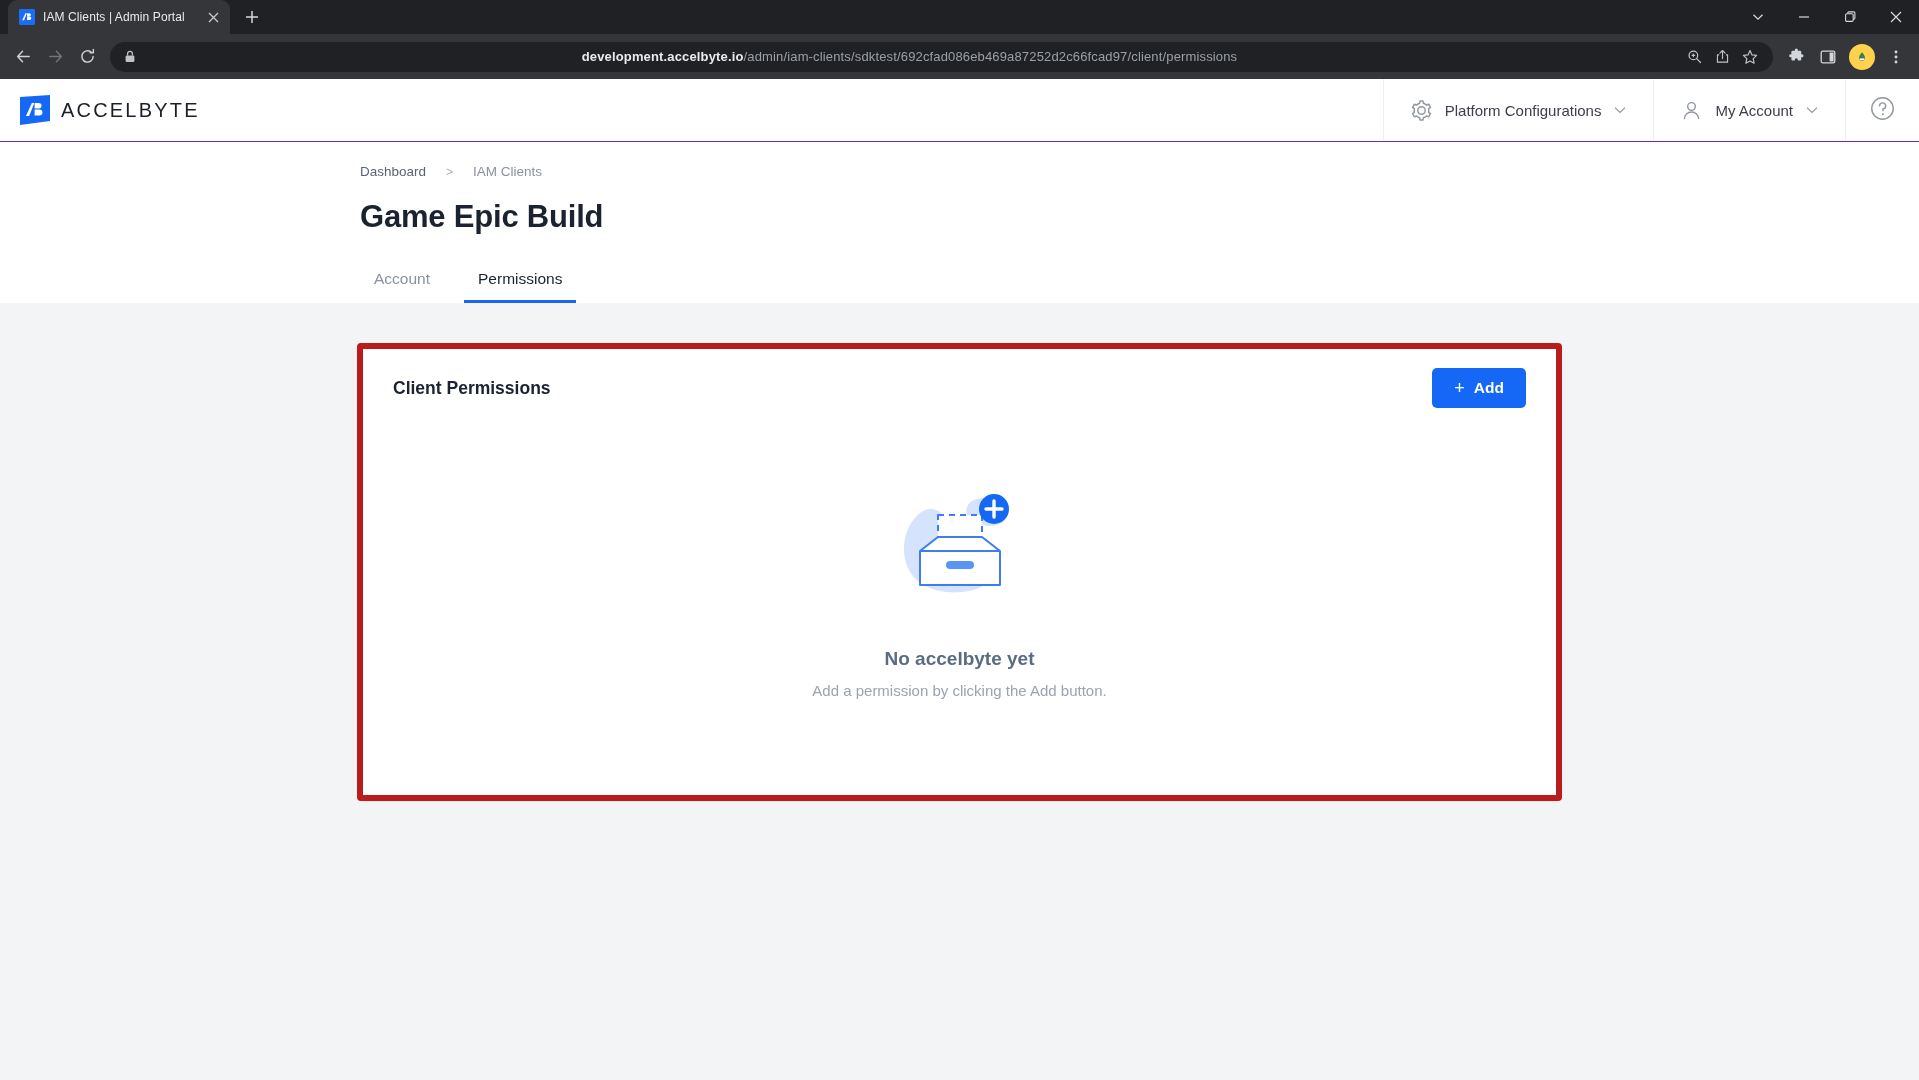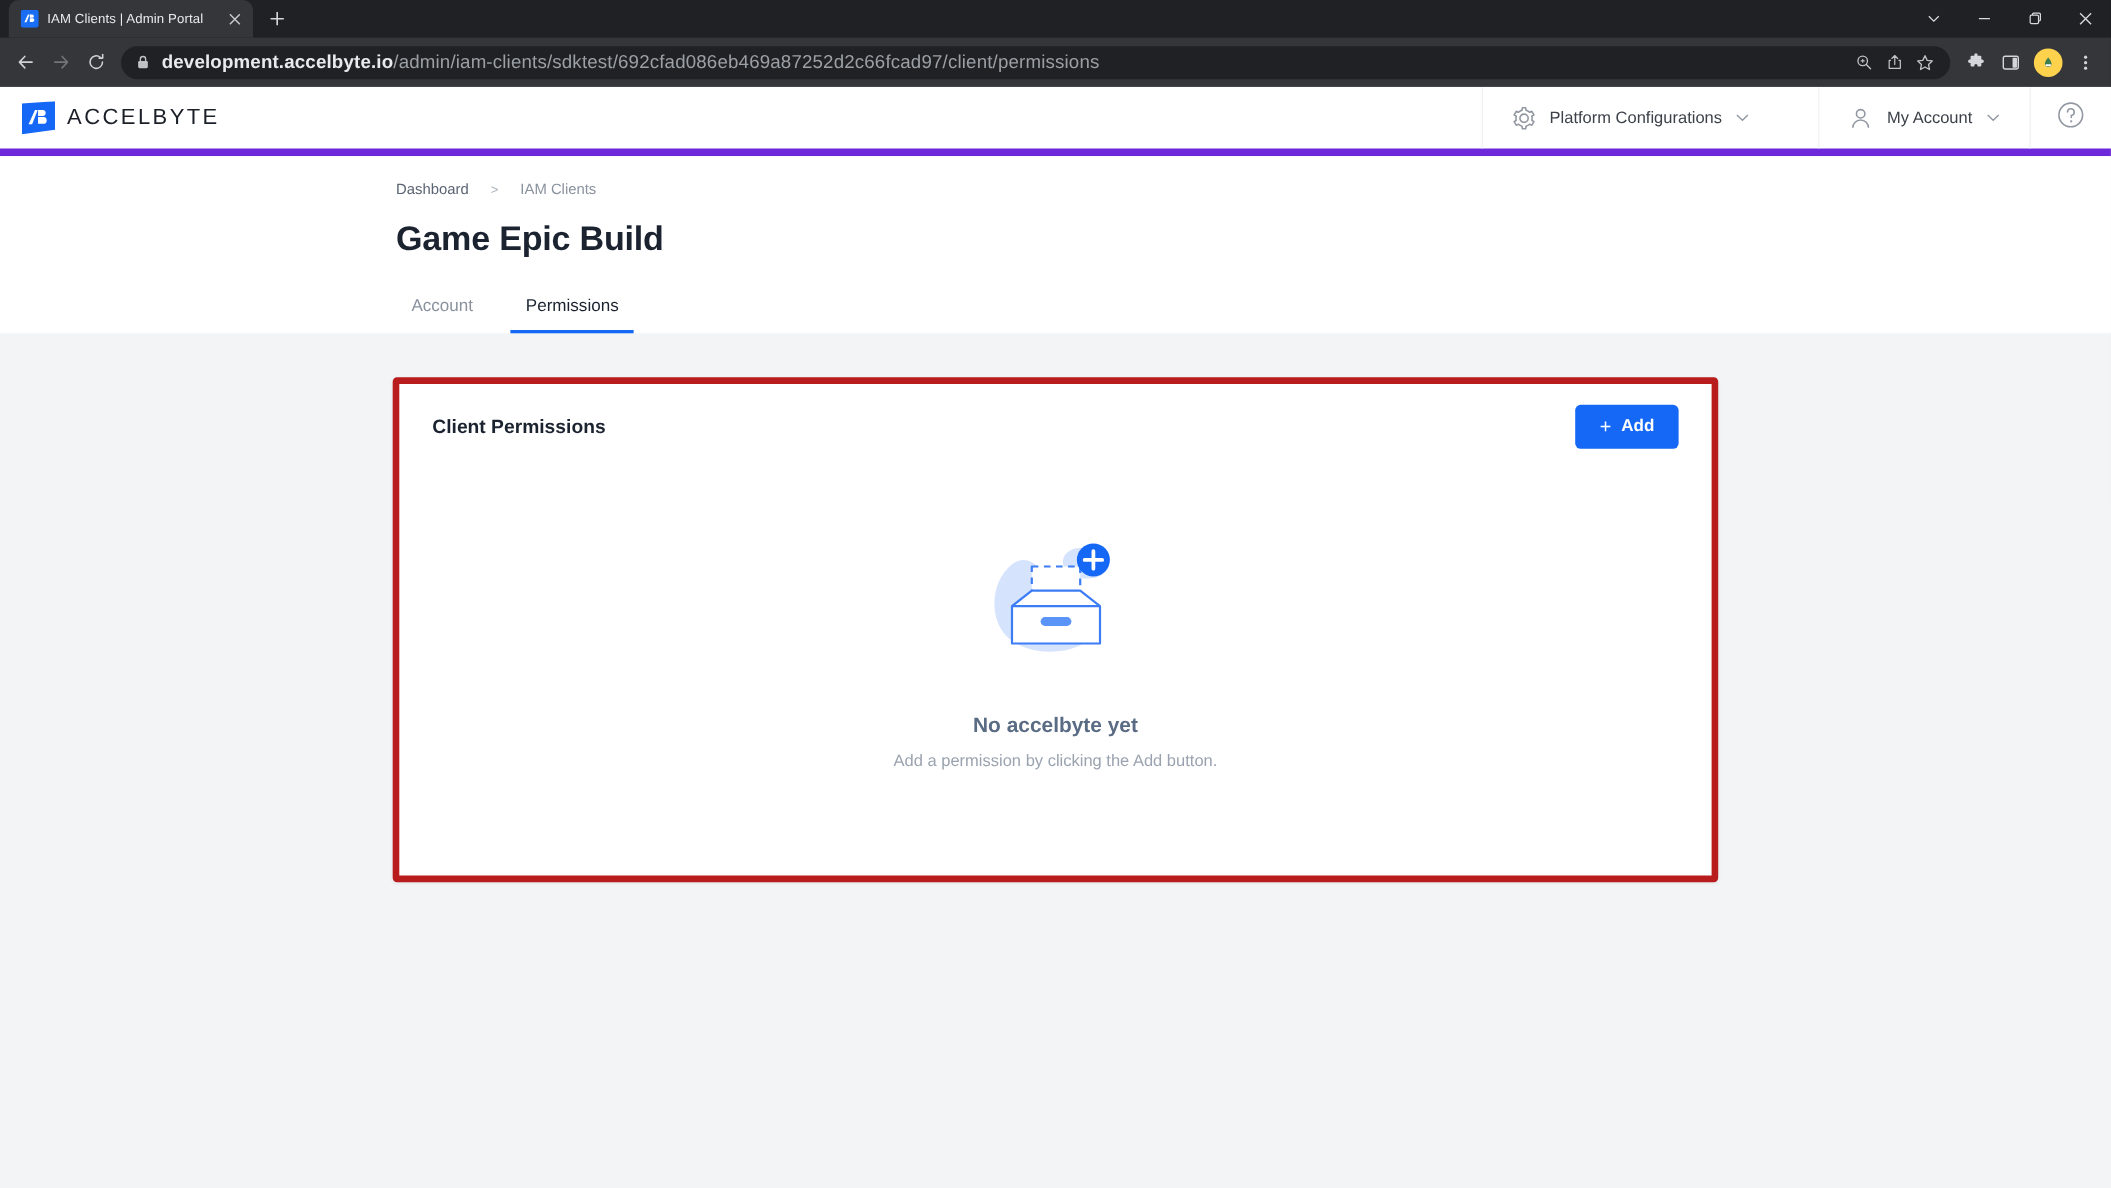--- a/index.html
+++ b/index.html
@@ -55,47 +55,47 @@
     align-items: center; justify-content: center; color: #CFD2D6; flex: 0 0 30px;
   }
   .navbtn.disabled { color: #727579; }
   .omnibox {
     flex: 1; height: 30px; background: #202124; border-radius: 15px;
     display: flex; align-items: center; padding: 0 10px 0 14px; margin: 0 6px;
     gap: 9px; min-width: 0;
   }
   .omni-lock { color: #BFC2C6; flex: 0 0 14px; display: flex; align-items: center; }
   .omni-url {
-    font-size: 17px; color: #9AA0A6; white-space: nowrap; overflow: hidden;
-    text-overflow: ellipsis; flex: 1; letter-spacing: .15px;
+    font-size: 13px; color: #9AA0A6; white-space: nowrap; overflow: hidden;
+    text-overflow: ellipsis; flex: 1; letter-spacing: .15px; text-align: center;
   }
   .omni-url b { color: #E8EAED; font-weight: 700; }
   .omni-right { display: flex; align-items: center; gap: 2px; margin-left: auto; }
   .omni-ico { width: 26px; height: 26px; display: flex; align-items: center; justify-content: center; color: #BFC2C6; }
   .tb-ico { width: 30px; height: 30px; display: flex; align-items: center; justify-content: center; color: #D3D6DA; flex: 0 0 30px; }
   .avatar-btn {
     width: 26px; height: 26px; border-radius: 50%; background: #FFD24D;
     display: flex; align-items: center; justify-content: center; margin: 0 4px; flex: 0 0 26px;
   }
 
   
   .viewport { flex: 1; background: #FFFFFF; overflow: hidden; position: relative; }
 
   .app-header {
-    height: 63px; background: #fff; border-bottom: 7px solid #6d28d9;
+    height: 63px; background: #fff; border-bottom: 1px solid #6d28d9;
     display: flex; align-items: stretch;
   }
   .brand { display: flex; align-items: center; gap: 11px; padding-left: 20px; flex: 1; }
   .brand-mark { width: 30px; height: 30px; position: relative; }
   .brand-name {
     font-size: 20px; letter-spacing: 2.2px; color: #1B1F27; font-weight: 400;
   }
   .hdr-cell {
     display: flex; align-items: center; gap: 12px; padding: 0 26px;
-    border-left: 1px solid #EDEFF1; color: #3C4149; font-size: 15px; margin-left: 36px;
+    border-left: 1px solid #EDEFF1; color: #3C4149; font-size: 15px;
   }
   .hdr-ico { color: #9298A1; display: flex; align-items: center; }
   .chev { color: #9298A1; display: flex; align-items: center; }
   .help-cell {
     display: flex; align-items: center; justify-content: center; width: 74px;
     border-left: 1px solid #EDEFF1; color: #9298A1;
   }
 
   .page-top { background: #fff; padding: 0 0 0 360px; }
   .crumbs { display: flex; align-items: center; gap: 20px; padding-top: 22px; font-size: 13.5px; }

